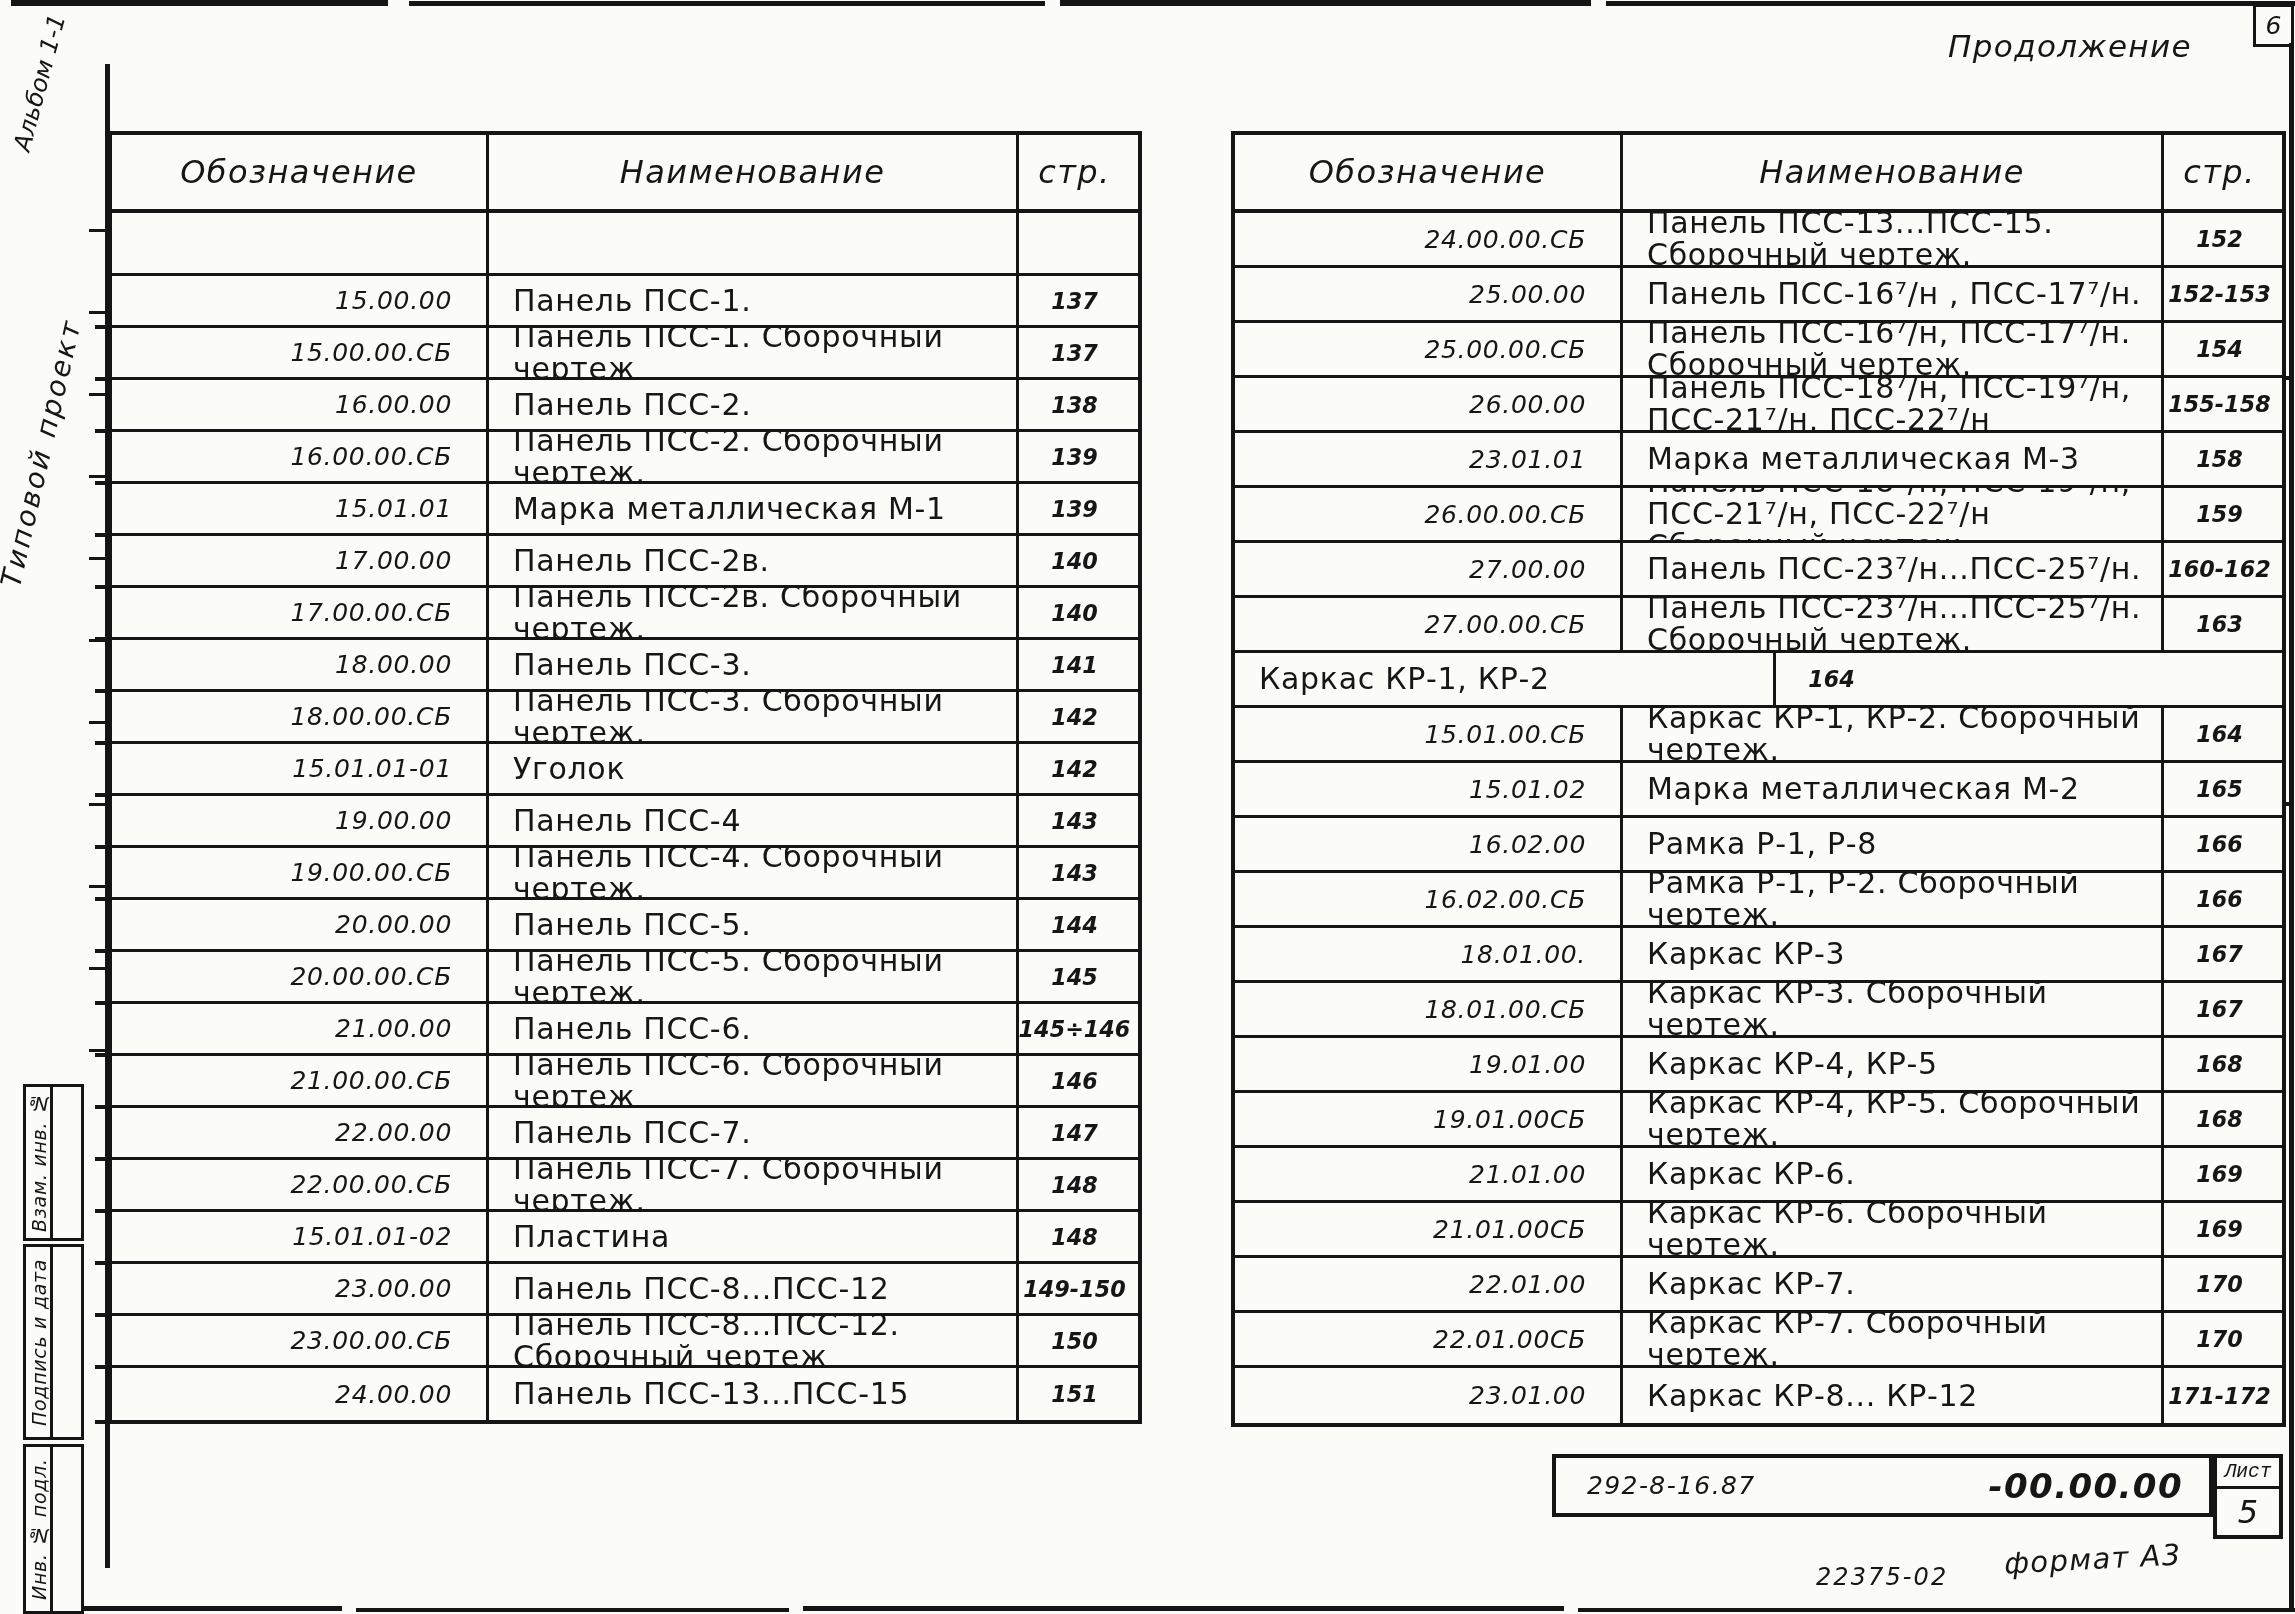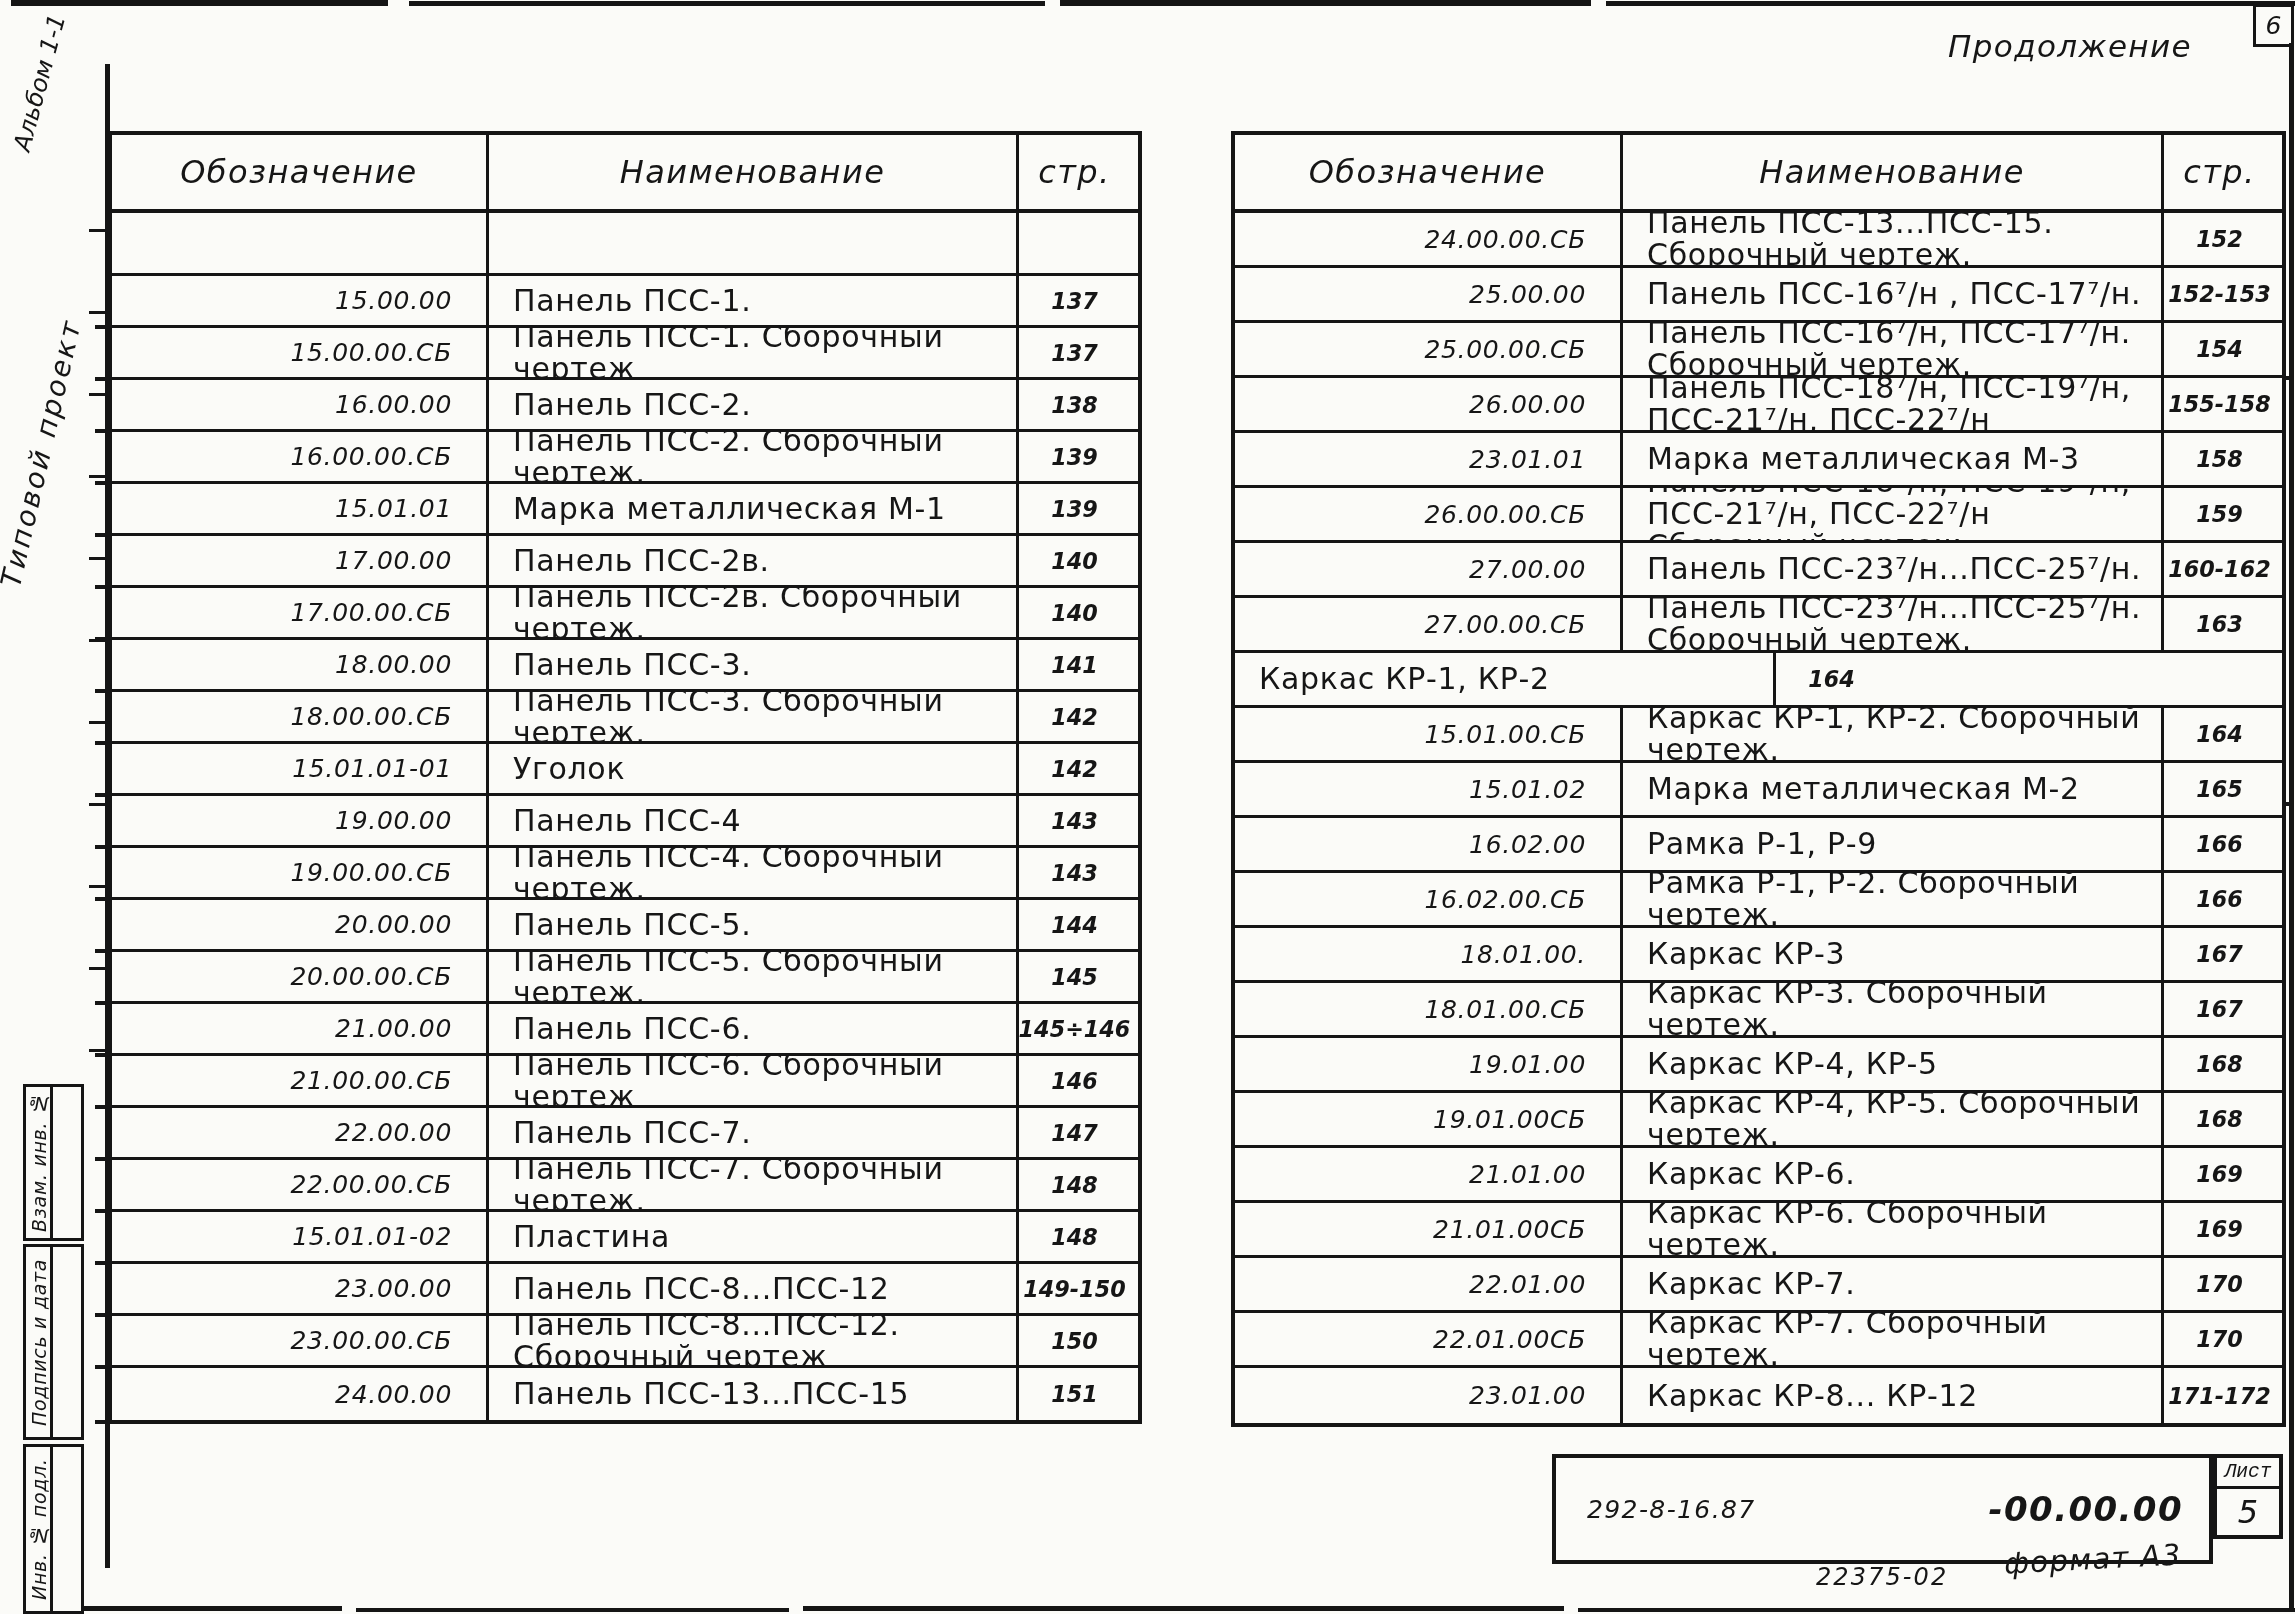--- a/index.html
+++ b/index.html
@@ -278,21 +278,21 @@
           <div class="cell c-name w-name vline">Каркас КР-1, КР-2. Сборочный чертеж.</div>
           <div class="cell c-page w-page">164</div>
         </div>
         <div class="row">
           <div class="cell c-des w-des vline">15.01.02</div>
           <div class="cell c-name w-name vline">Марка металлическая  М-2</div>
           <div class="cell c-page w-page">165</div>
         </div>
         <div class="row">
           <div class="cell c-des w-des vline">16.02.00</div>
-          <div class="cell c-name w-name vline">Рамка Р-1, Р-9</div>
+          <div class="cell c-name w-name vline">Рамка Р-1, Р-8</div>
           <div class="cell c-page w-page">166</div>
         </div>
         <div class="row">
           <div class="cell c-des w-des vline">16.02.00.СБ</div>
           <div class="cell c-name w-name vline">Рамка Р-1, Р-2. Сборочный чертеж.</div>
           <div class="cell c-page w-page">166</div>
         </div>
         <div class="row">
           <div class="cell c-des w-des vline">18.01.00.</div>
           <div class="cell c-name w-name vline">Каркас  КР-3</div>
@@ -334,21 +334,21 @@
           <div class="cell c-page w-page">170</div>
         </div>
         <div class="row">
           <div class="cell c-des w-des vline">23.01.00</div>
           <div class="cell c-name w-name vline">Каркас КР-8... КР-12</div>
           <div class="cell c-page w-page">171-172</div>
         </div>
       </div>
   </div>
 
-  <div id="stamp" style="left:1552px;top:1454px;width:661px;height:110px;">
+  <div id="stamp" style="left:1552px;top:1454px;width:661px;height:63px;">
     <span class="hw" style="font-size:25px;padding-left:31px;letter-spacing:1.4px;">292-8-16.87</span>
     <span style="flex:1;"></span>
     <span class="hw" style="font-size:34px;padding-right:26px;font-weight:600;letter-spacing:1.4px;">-00.00.00</span>
   </div>
   <div id="sheetbox" style="left:2213px;top:1454px;width:70px;height:85px;">
     <div class="top hw">Лист</div>
     <div class="bot hw">5</div>
   </div>
 
   <div class="abs hw" style="left:1816px;top:1563px;font-size:24px;letter-spacing:2.1px;">22375-02</div>

